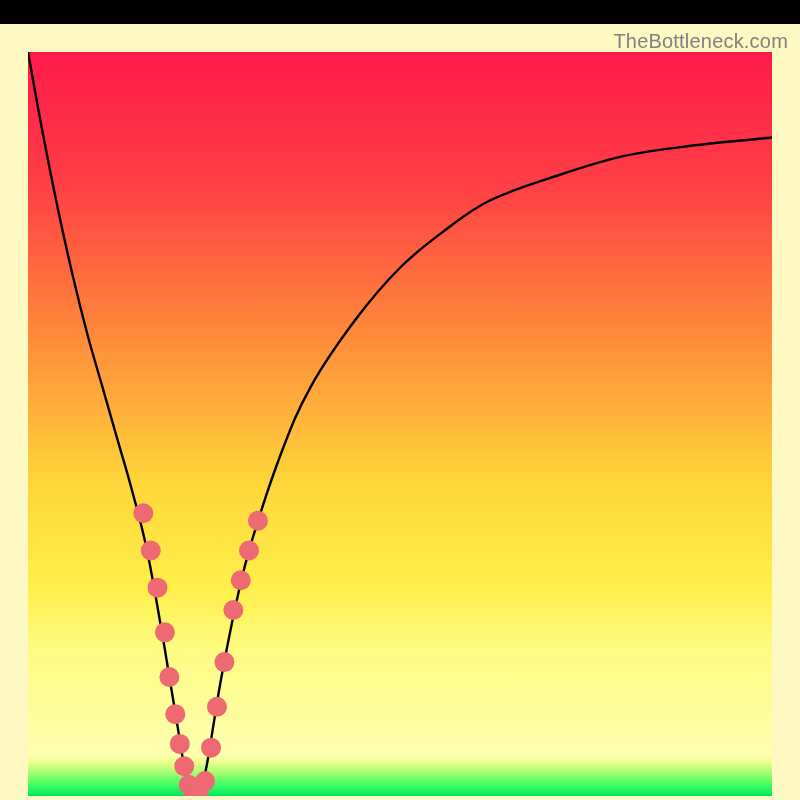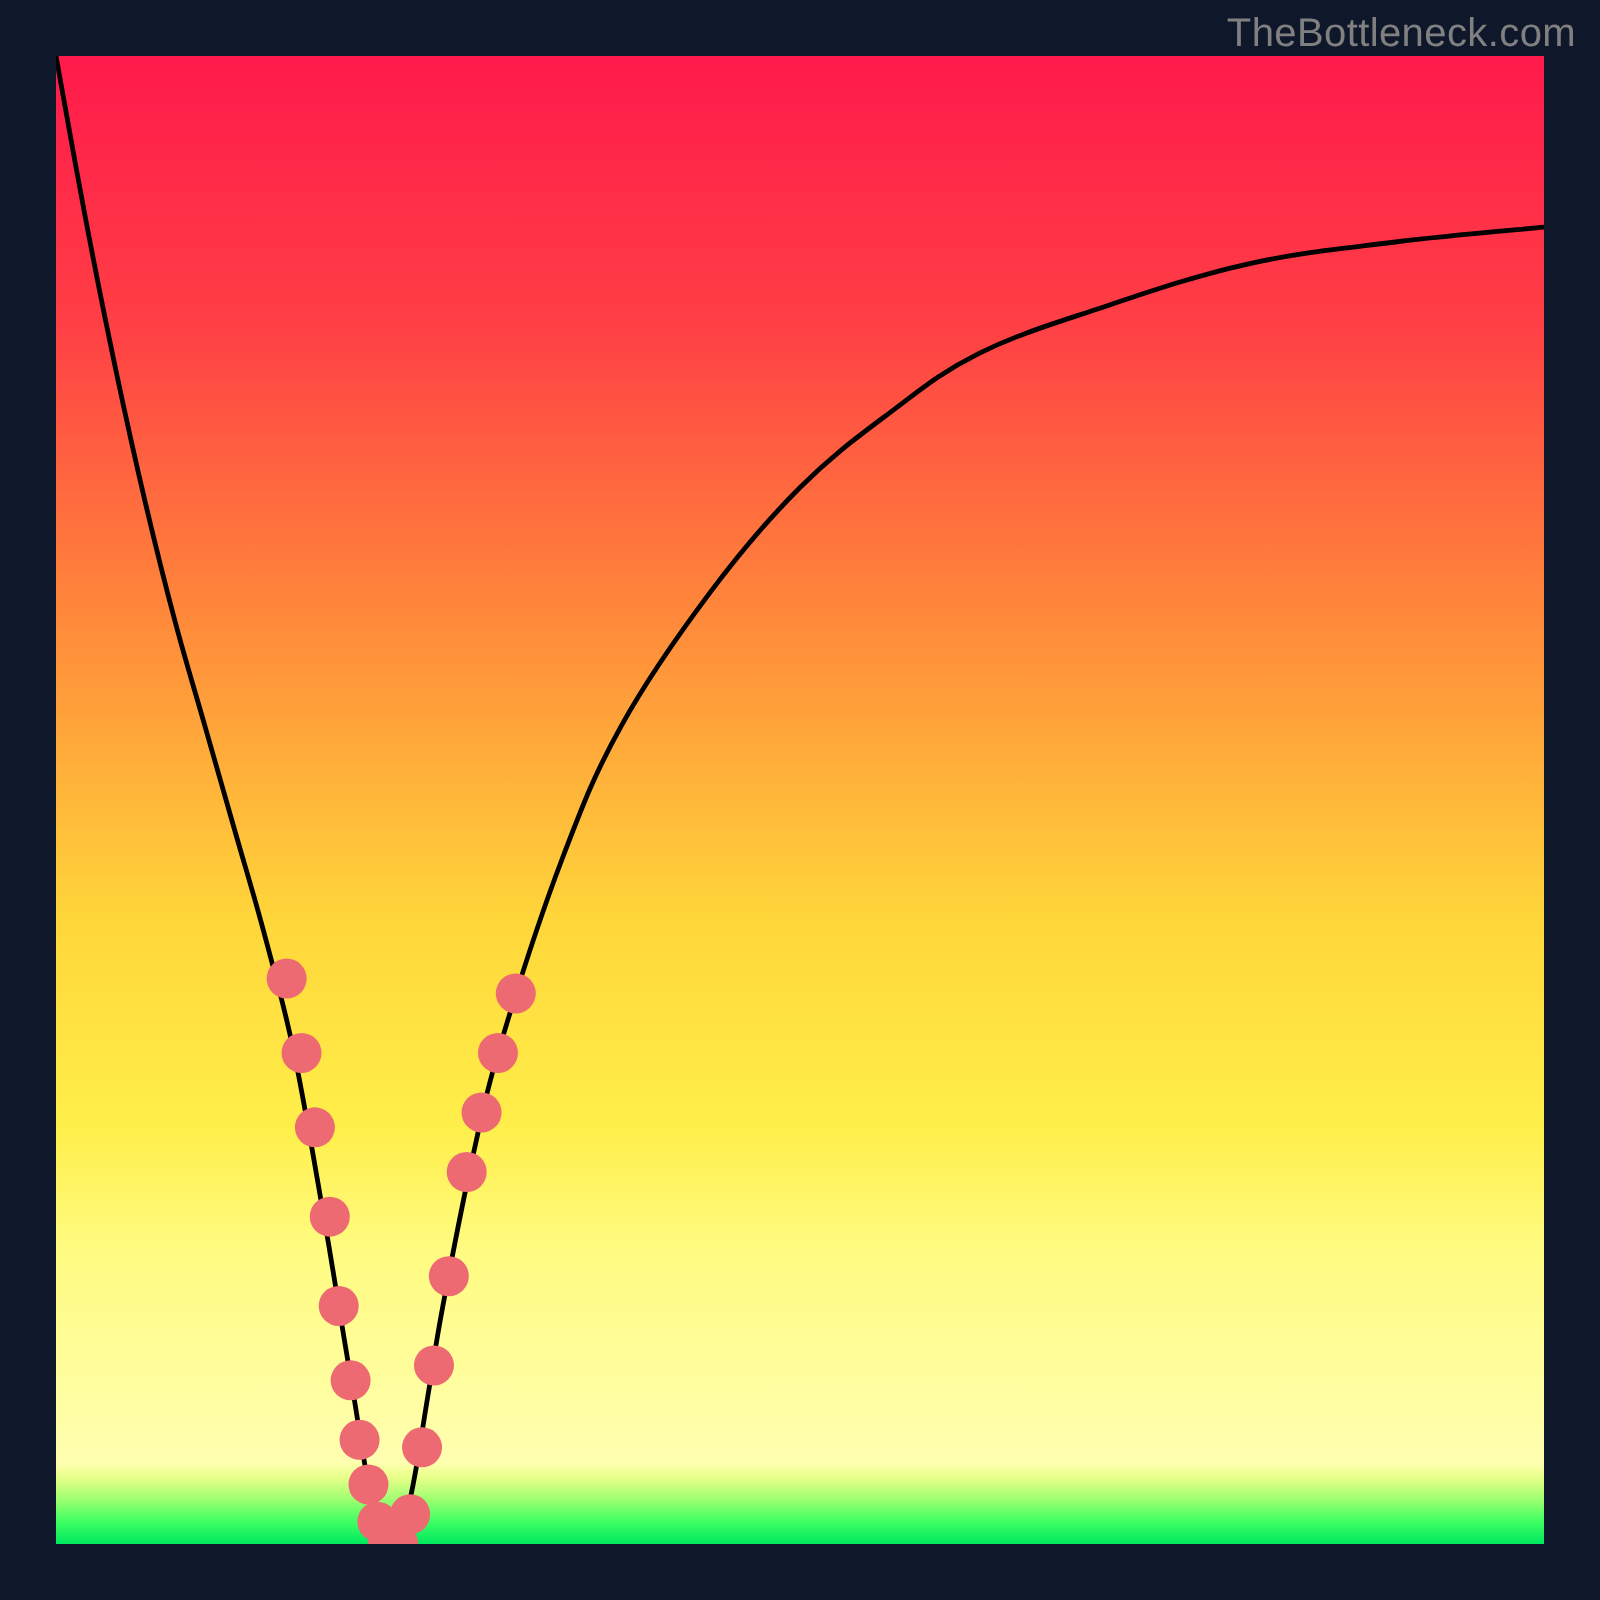--- a/index.html
+++ b/index.html
@@ -7,21 +7,22 @@
     padding: 0;
     width: 800px;
     height: 800px;
     overflow: hidden;
     background: #000;
     font-family: Arial, Helvetica, sans-serif;
   }
   .frame {
     position: absolute;
     inset: 0;
-    background: #0f172a;
+    background: #fef9c3;
+    margin-top: 24px;
   }
   .plot-area {
     position: absolute;
     left: 28px;
     top: 28px;
     width: 744px;
     height: 744px;
     overflow: hidden;
   }
   .watermark {

